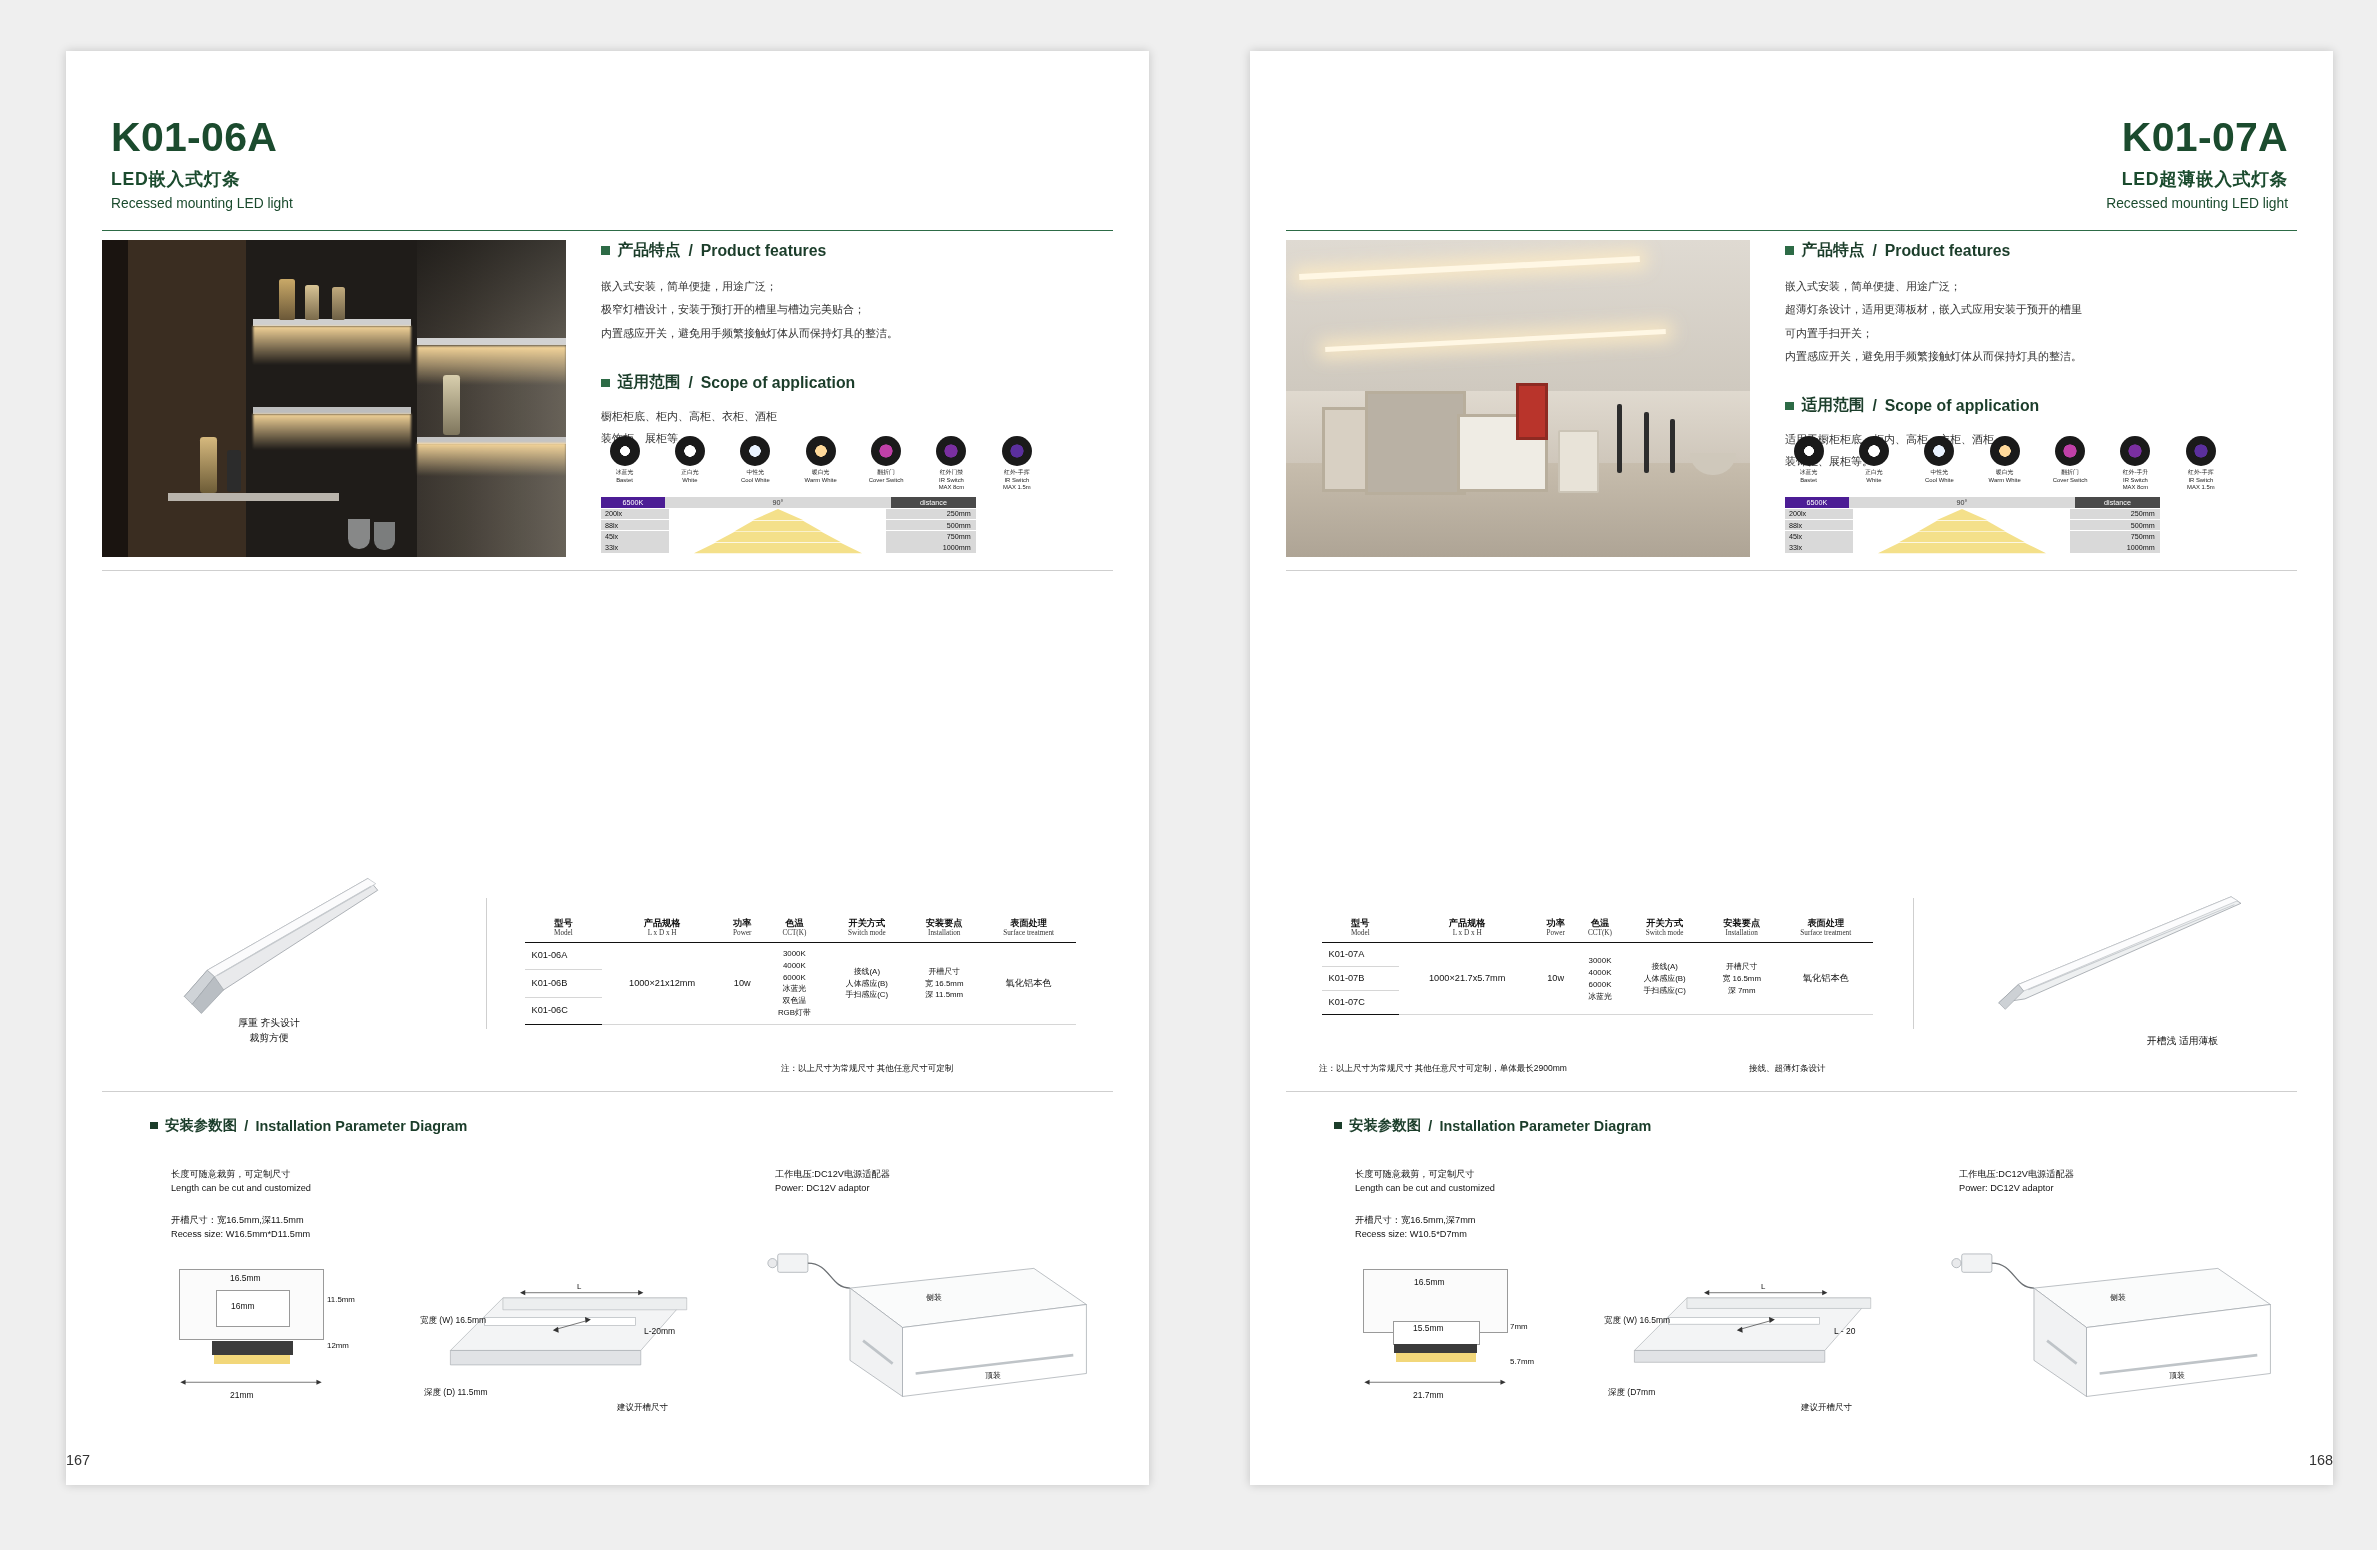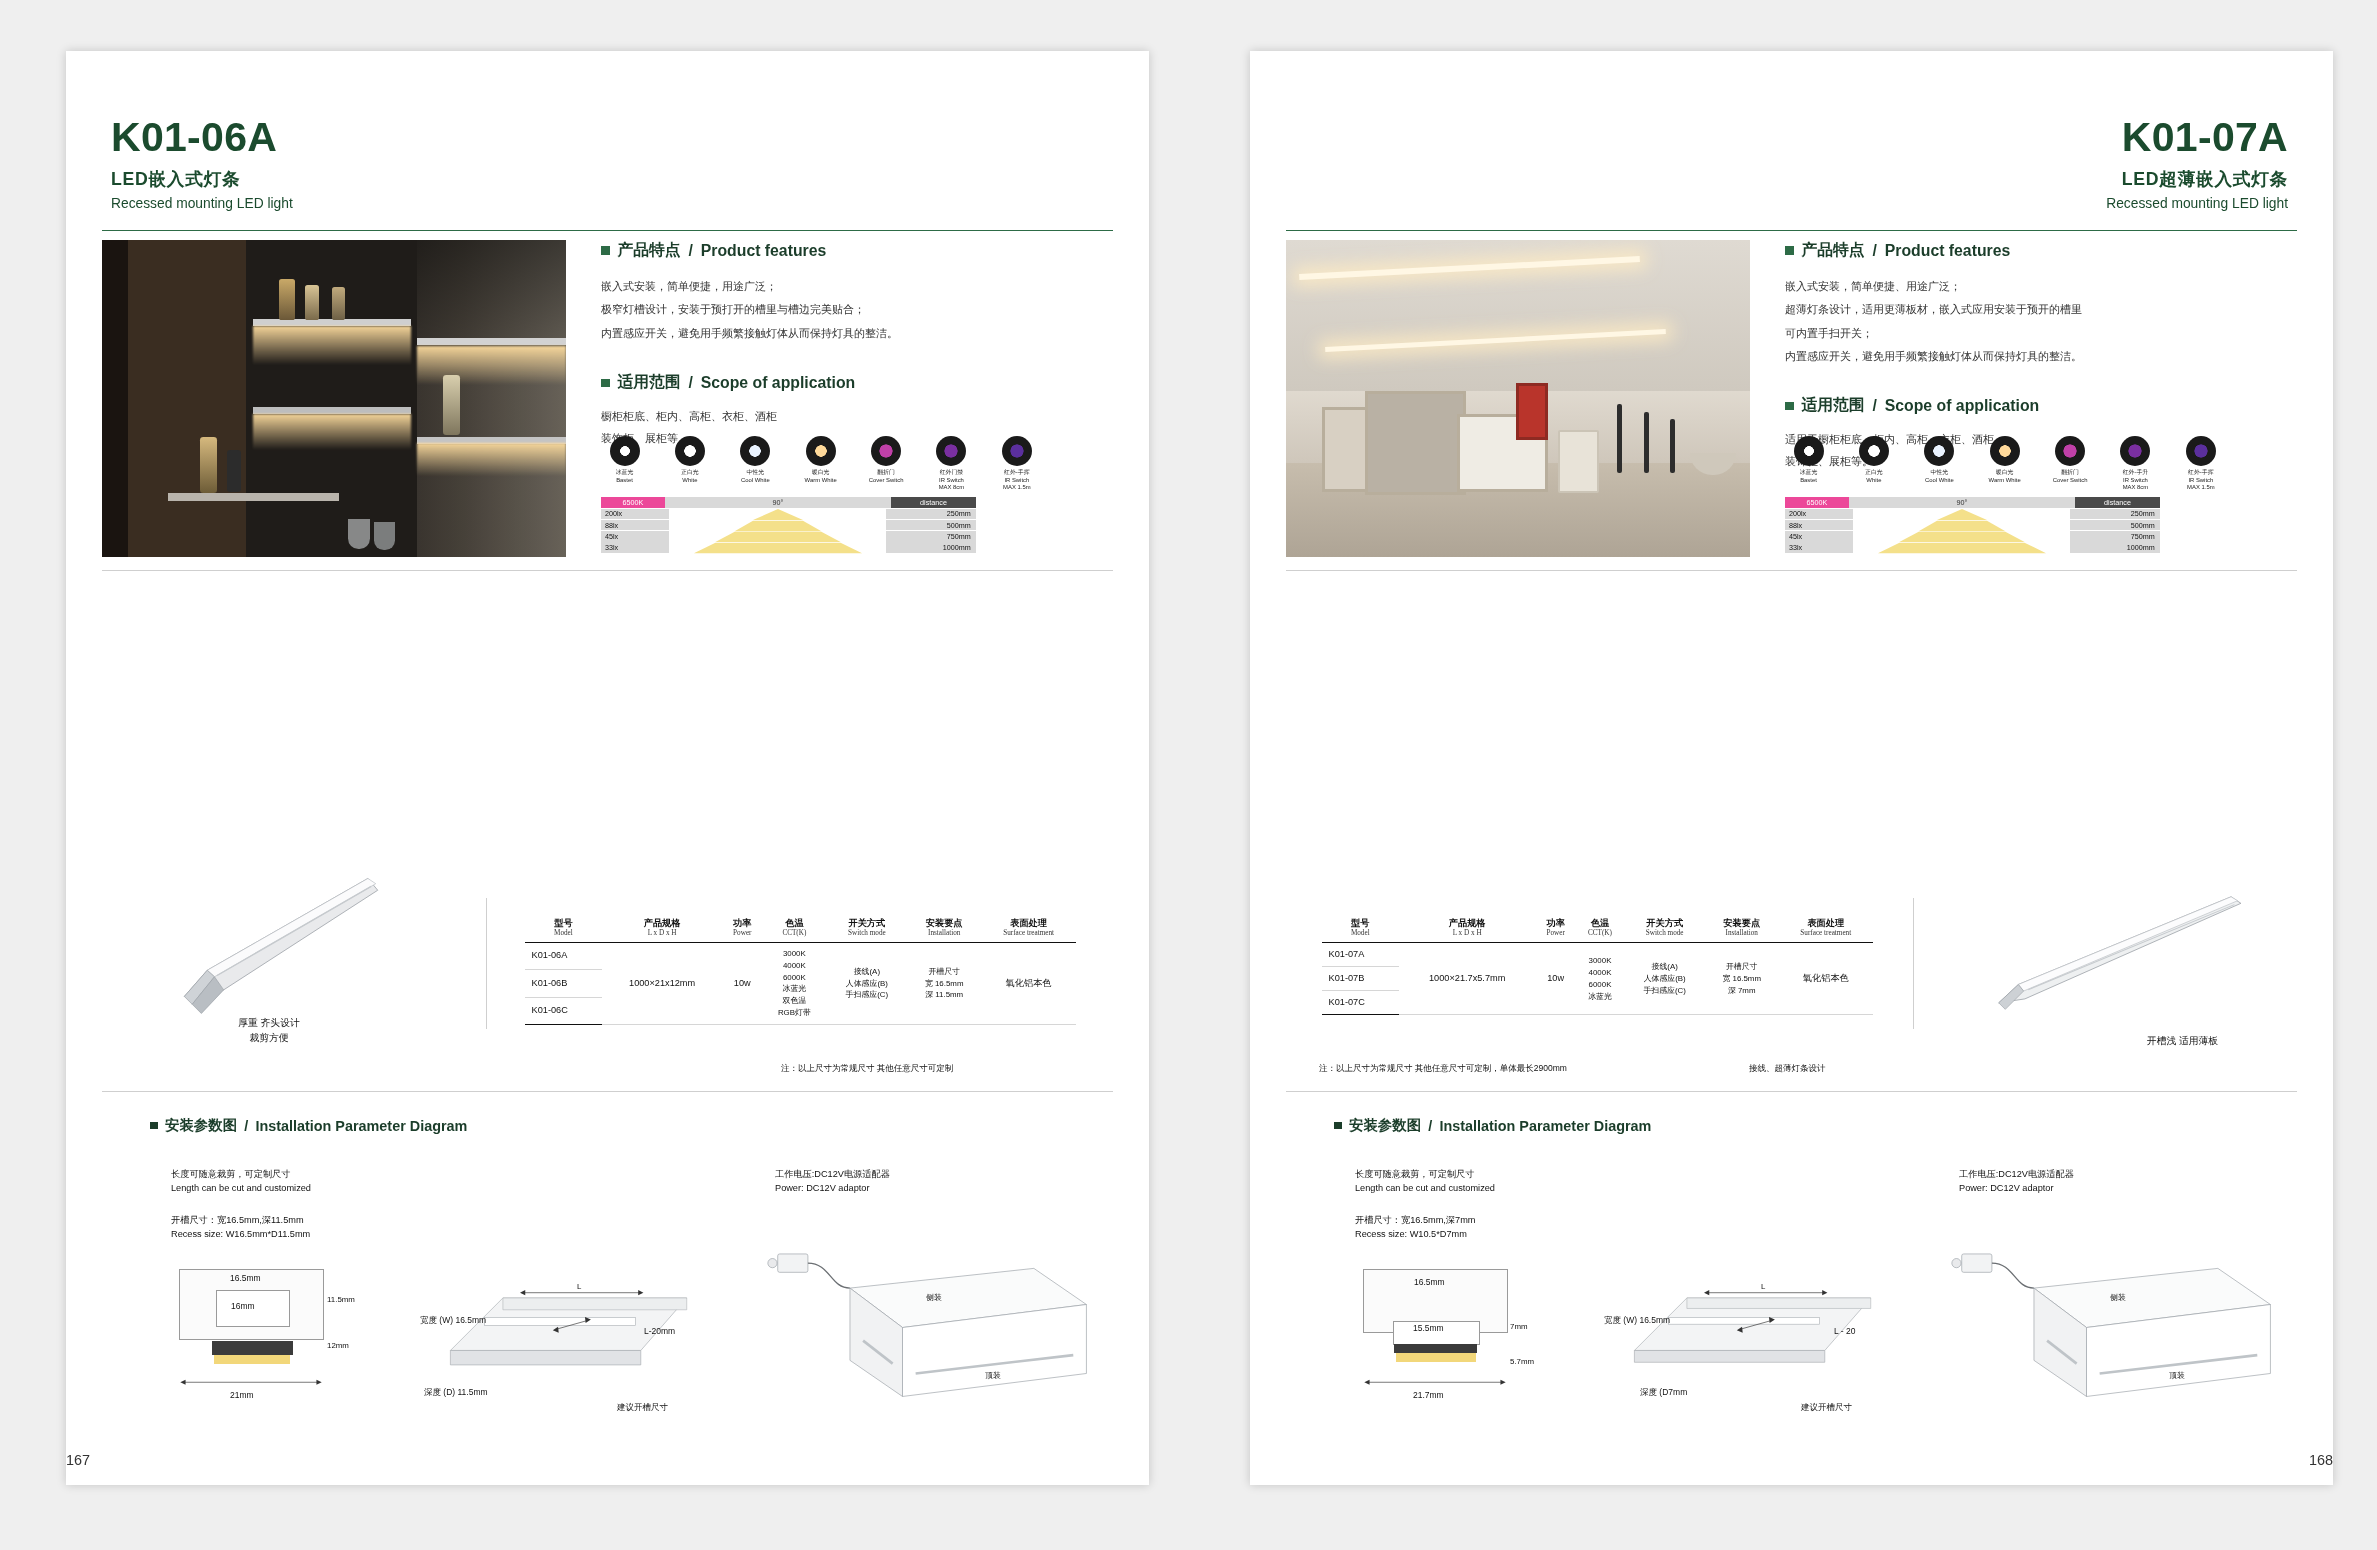--- a/index.html
+++ b/index.html
@@ -65,21 +65,21 @@
   .ic .disc.ww{background:radial-gradient(circle at 50% 50%,#ffd99a 0 26%,#1a1a1a 28% 100%);}
   .ic .disc.sw{background:radial-gradient(circle at 50% 50%,#c040a8 0 30%,#1a1a1a 32% 100%);}
   .ic .disc.ir{background:radial-gradient(circle at 50% 50%,#7a2fa0 0 30%,#1a1a1a 32% 100%);}
   .ic .disc.ir2{background:radial-gradient(circle at 50% 50%,#5b2f9e 0 30%,#1a1a1a 32% 100%);}
   .ic .cn{font-size:5.9px;color:#222;margin-top:3.3px;line-height:1.25;}
   .ic .en{font-size:5.9px;color:#222;line-height:1.25;}
 
   
   .beam{position:absolute;left:0;top:257px;width:375px;height:58px;}
   .beam-hdr{display:flex;height:11px;font-size:7.2px;color:#fff;}
-  .beam-hdr .b1{width:64px;background:#ec4899;color:#fff;display:flex;align-items:center;justify-content:center;}
+  .beam-hdr .b1{width:64px;background:#4c1d95;color:#fff;display:flex;align-items:center;justify-content:center;}
   .beam-hdr .b2{flex:1;background:#d9d9d9;color:#333;display:flex;align-items:center;justify-content:center;}
   .beam-hdr .b3{width:85px;background:#4a4a4a;display:flex;align-items:center;justify-content:center;}
   .beam-rows{position:relative;margin-top:0.7px;}
   .brow{display:flex;height:10.5px;font-size:7.2px;margin-bottom:0.7px;}
   .brow .l{width:64px;background:#d9d9d9;display:flex;align-items:center;padding-left:3.9px;color:#111;}
   .brow .c{flex:1;background:#ffffff;}
   .brow .r{width:85px;background:#d9d9d9;display:flex;align-items:center;justify-content:flex-end;padding-right:5.3px;color:#111;}
   .cone{position:absolute;left:64px;top:0;width:226px;height:45px;pointer-events:none;}
 
   .divline{position:absolute;left:36px;right:36px;height:0.7px;background:#cfcfcf;}
@@ -614,21 +614,21 @@
       <line x1="150" y1="62" x2="330" y2="62" stroke="#333" stroke-width="1"></line>
       <polygon points="146,62 154,58 154,66" fill="#333"></polygon>
         <polygon points="334,62 326,58 326,66" fill="#333"></polygon>
       <text x="236" y="56" font-size="12" fill="#111" text-anchor="middle" font-family="Liberation Sans">L</text>
       <path d="M200,118 L250,104" stroke="#333" stroke-width="1"></path>
       <polygon points="196,119 204,114 205,123" fill="#333"></polygon>
       <polygon points="254,103 246,108 245,99" fill="#333"></polygon>
     </svg>
     <div class="dim" style="left:354px;top:1264px;">宽度 (W) 16.5mm</div>
     <div class="dim" style="left:584px;top:1275px;">L - 20</div>
-    <div class="dim" style="left:358px;top:1336px;margin-left:32px;">深度 (D7mm</div>
+    <div class="dim" style="left:358px;top:1336px;">深度 (D7mm</div>
     <div class="dim" style="left:551px;top:1351px;">建议开槽尺寸</div>
 
     <svg style="position:absolute;left:692px;top:1191px;width:335px;height:171px;" viewBox="0 0 510 260">
       <rect x="30" y="18" width="46" height="28" rx="3" fill="#f2f3f4" stroke="#9aa0a6"></rect>
       <path d="M76,32 C110,32 110,70 140,70" fill="none" stroke="#6b6f73" stroke-width="2"></path>
       <circle cx="22" cy="32" r="7" fill="#e9eaec" stroke="#9aa0a6"></circle>
       <polygon points="140,70 420,40 500,95 220,130" fill="#fafbfb" stroke="#9aa0a6"></polygon>
       <polygon points="140,70 220,130 220,235 140,180" fill="#f1f2f3" stroke="#9aa0a6"></polygon>
       <polygon points="220,130 500,95 500,200 220,235" fill="#ffffff" stroke="#9aa0a6"></polygon>
       <line x1="240" y1="200" x2="480" y2="172" stroke="#bfc4c8" stroke-width="4"></line>

